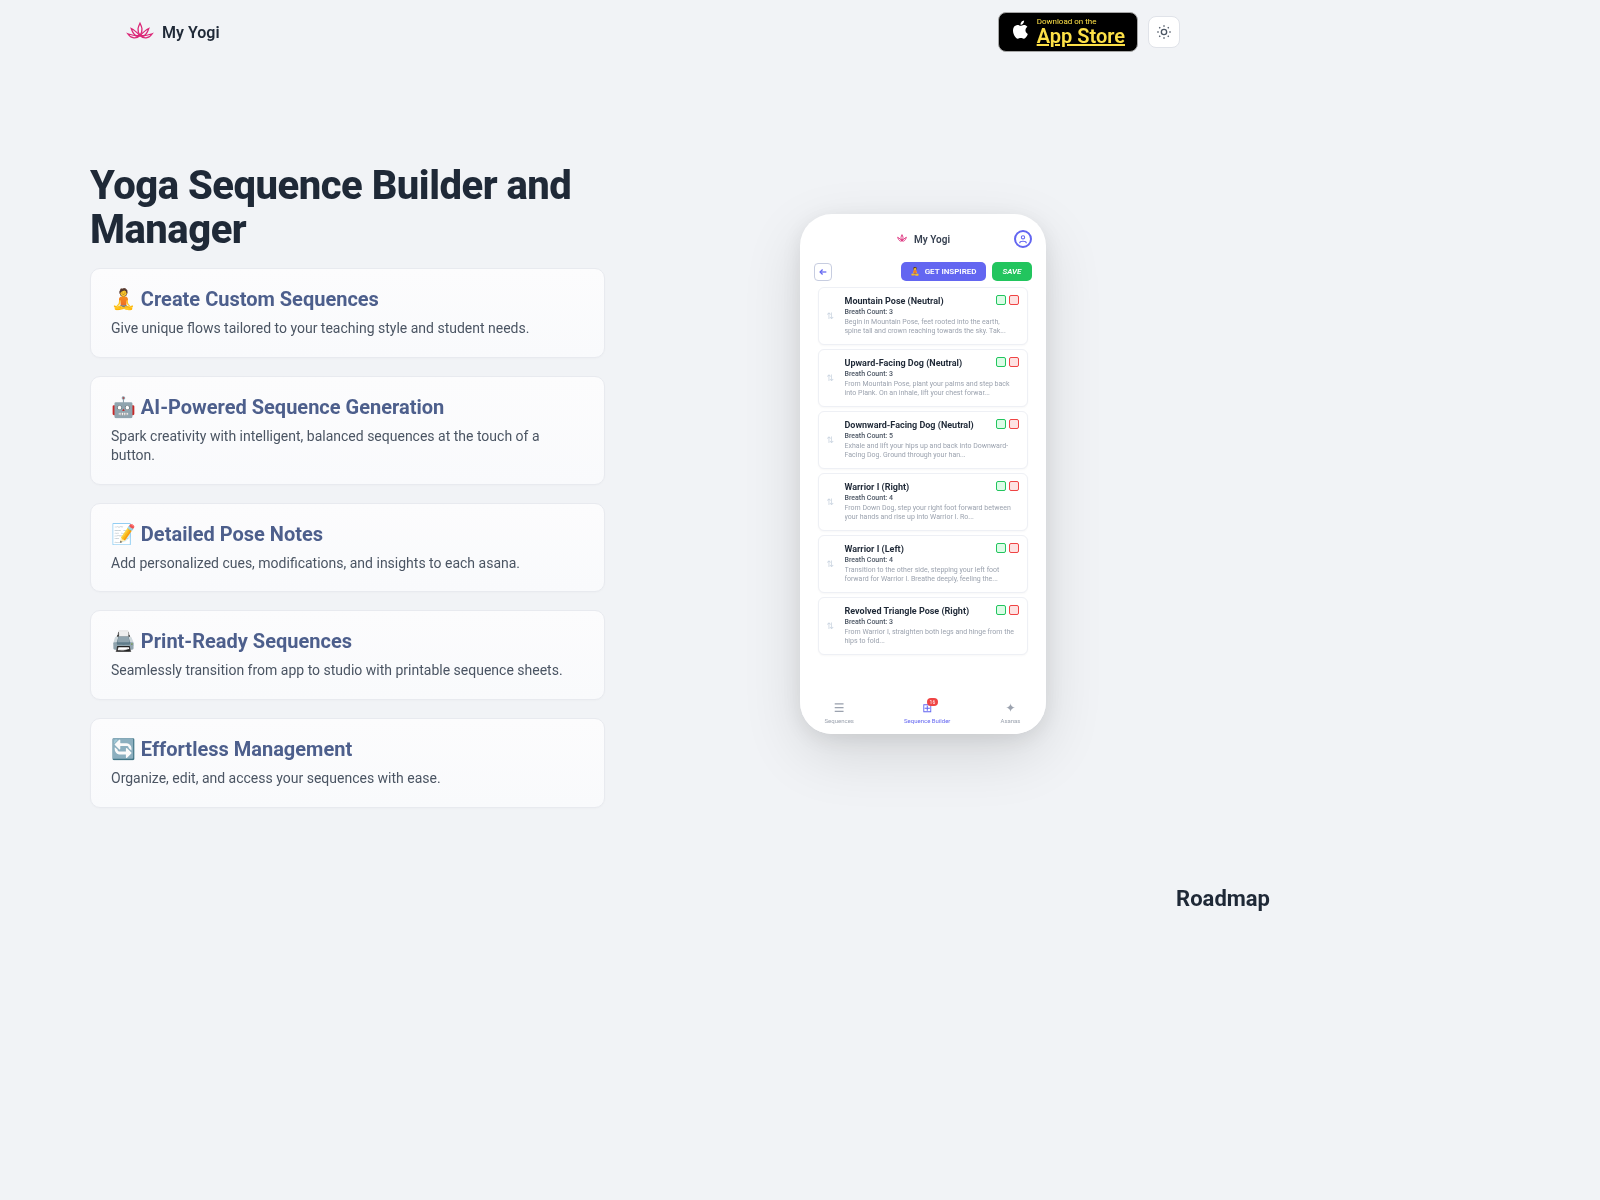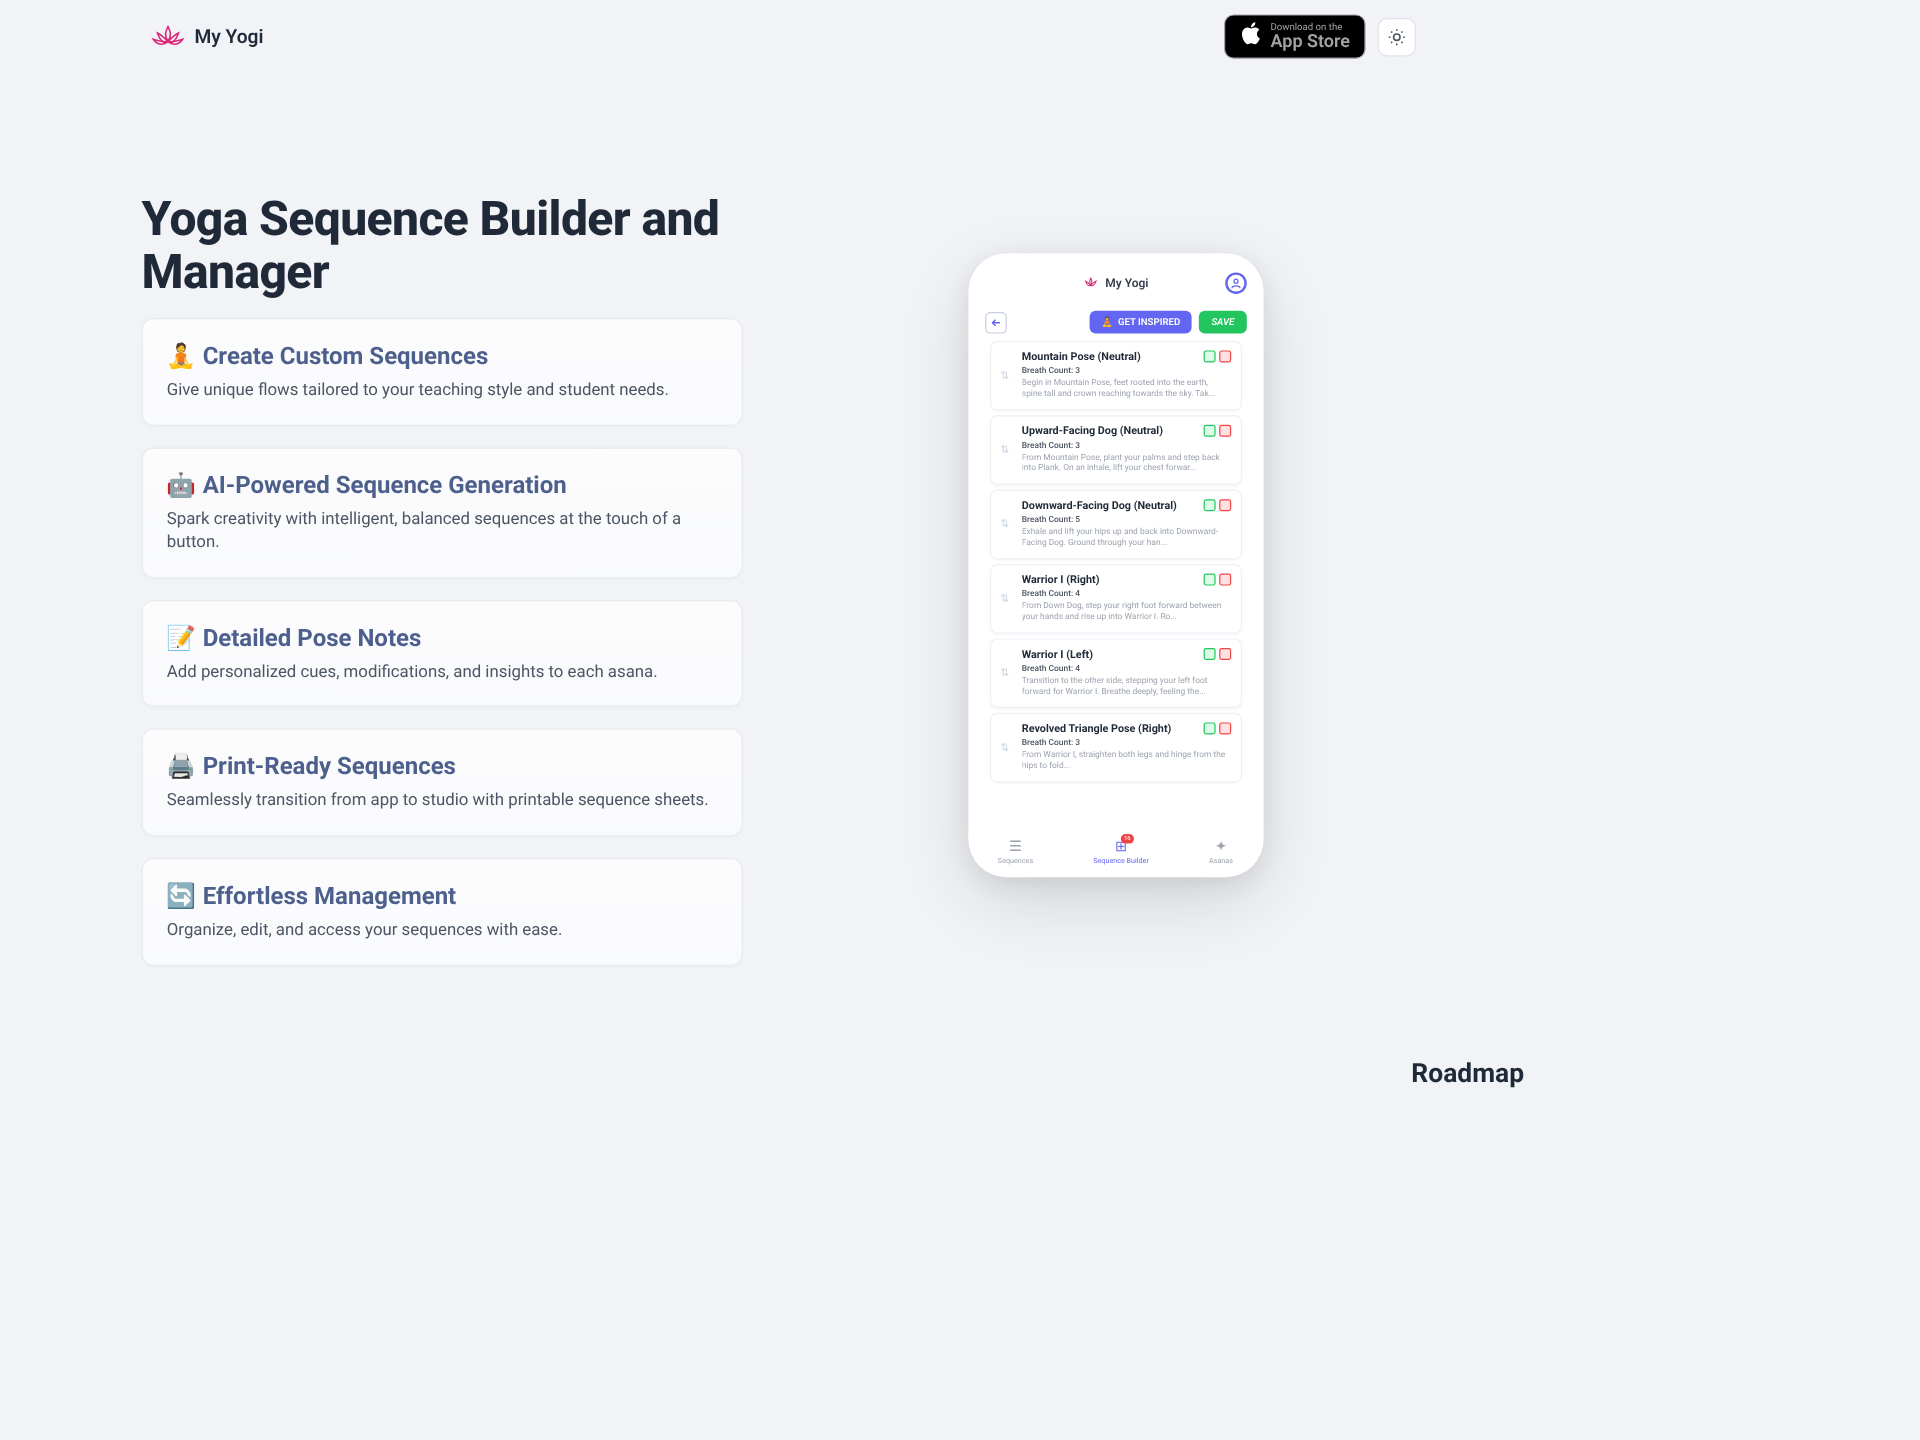--- a/index.html
+++ b/index.html
@@ -41,21 +41,21 @@
     }
     
     .header-right {
       display: flex;
       align-items: center;
       gap: 10px;
     }
     
     .app-store-badge {
       background-color: #000;
-      color: #a3a3a3;
+      color: #fde047;
       border-radius: 8px;
       padding: 5px 12px;
       display: flex;
       align-items: center;
       gap: 8px;
       cursor: pointer;
       border: 1px solid #A6A6A6;
     }
     
     .apple-icon {
@@ -67,39 +67,40 @@
       flex-direction: column;
       line-height: 1;
     }
     
     .app-store-small {
       font-size: 8px;
       font-weight: 400;
     }
     
     .app-store-large {
-      font-size: 15px;
+      font-size: 20px;
       font-weight: 600;
+      text-decoration: underline;
     }
     
     .theme-toggle {
       width: 32px;
       height: 32px;
       border: 1px solid #e0e3e9;
       border-radius: 8px;
       background: #fff;
       display: flex;
       align-items: center;
       justify-content: center;
       cursor: pointer;
     }
     
     .main-content {
       display: flex;
-      padding: 100px 90px 0 118px;
+      padding: 100px 90px 0 90px;
       gap: 60px;
     }
     
     .left-column {
       flex: 1;
       max-width: 560px;
     }
     
     .hero-title {
       font-size: 40px;

